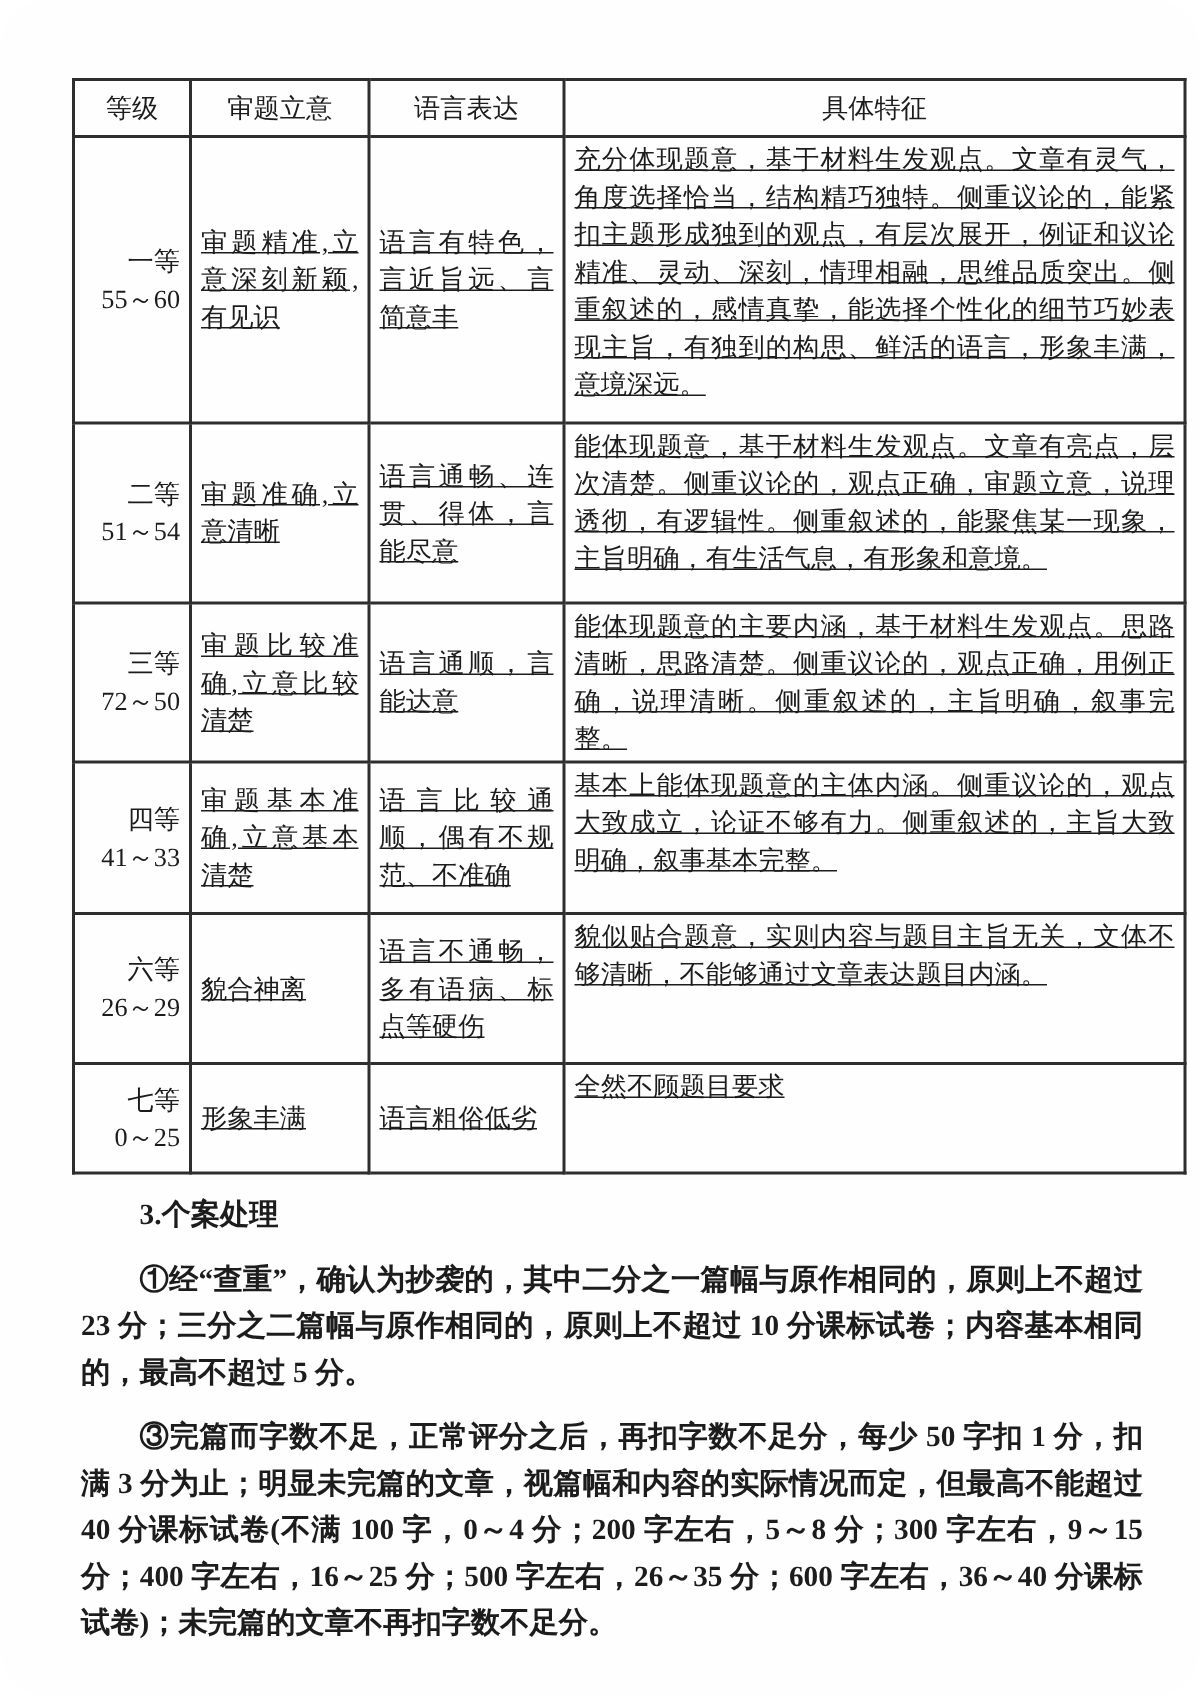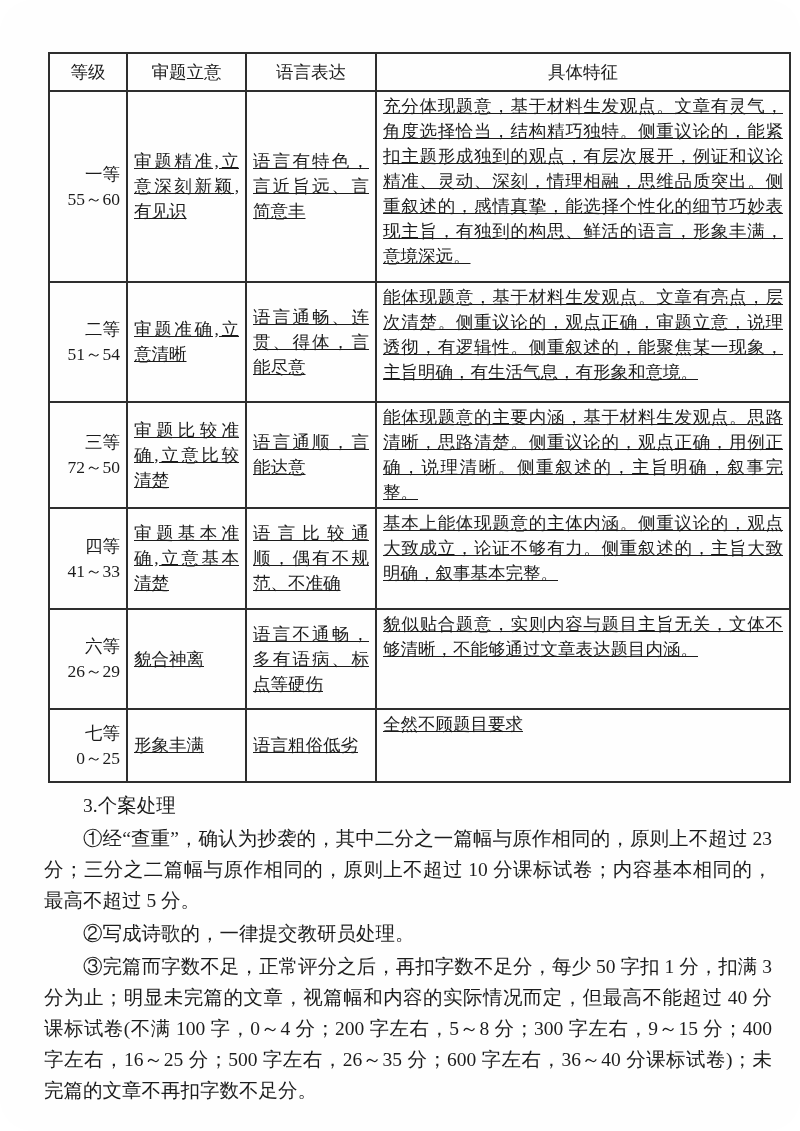--- a/index.html
+++ b/index.html
@@ -70,22 +70,23 @@
     text-decoration: underline;
   }
   .notes {
     margin: 7px 26px 0 42px;
     font-size: 19.5px;
     line-height: 31px;
     text-align: justify;
     text-justify: inter-character;
   }
   .notes p {
-    margin: 2px;
+    margin: 12px;
     text-indent: 2em;
+    font-weight: bold;
   }
 </style>
 </head>
 <body>
 
 <div class="page">
 
   <table class="rubric">
     <colgroup>
       <col class="c1">
@@ -155,17 +156,16 @@
         <td class="shenti">形象丰满</td>
         <td class="yuyan">语言粗俗低劣</td>
         <td class="tezheng">全然不顾题目要求</td>
       </tr>
     </tbody>
   </table>
 
   <div class="notes">
     <p>3.个案处理</p>
     <p>①经“查重”，确认为抄袭的，其中二分之一篇幅与原作相同的，原则上不超过 23 分；三分之二篇幅与原作相同的，原则上不超过 10 分课标试卷；内容基本相同的，最高不超过 5 分。</p>
-    <p>②写成诗歌的，一律提交教研员处理。</p>
     <p>③完篇而字数不足，正常评分之后，再扣字数不足分，每少 50 字扣 1 分，扣满 3 分为止；明显未完篇的文章，视篇幅和内容的实际情况而定，但最高不能超过 40 分课标试卷(不满 100 字，0～4 分；200 字左右，5～8 分；300 字左右，9～15 分；400 字左右，16～25 分；500 字左右，26～35 分；600 字左右，36～40 分课标试卷)；未完篇的文章不再扣字数不足分。</p>
   </div>
 
 </div>
 
 </body></html>

